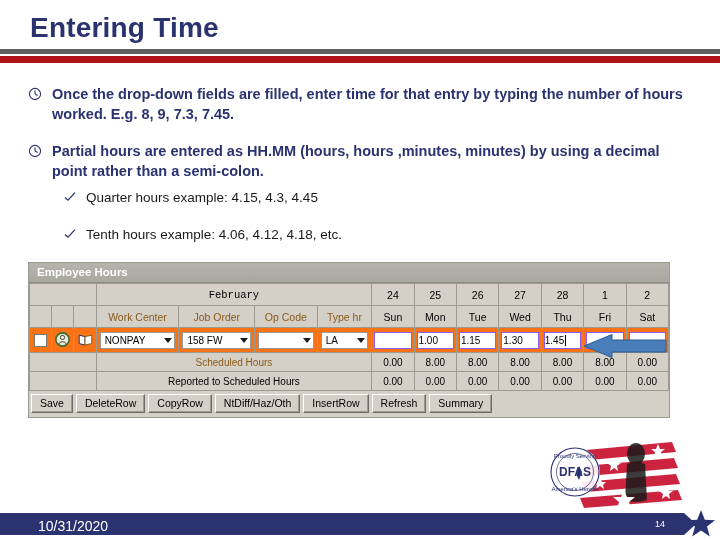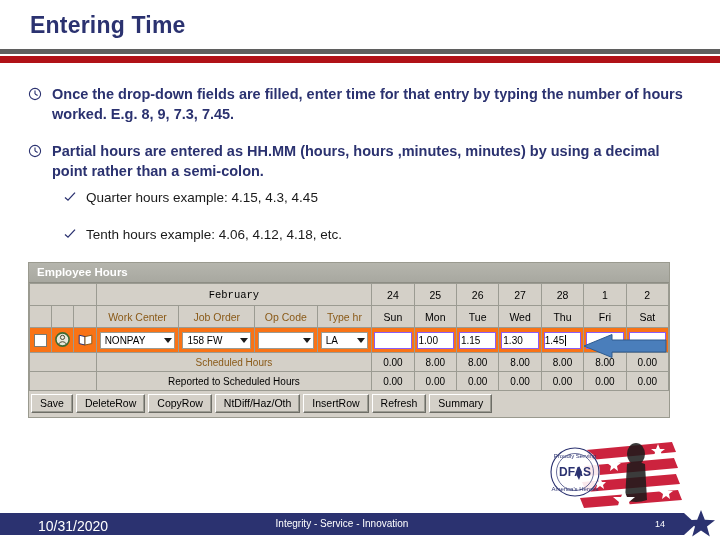--- a/index.html
+++ b/index.html
@@ -12,21 +12,21 @@
   #slide {
     position: relative;
     width: 720px; height: 540px;
     background: #ffffff;
   }
 
   
   .title {
     position: absolute;
     left: 30px; top: 12px;
-    font-size: 23px;
+    font-size: 28px;
     font-weight: bold;
     color: #2b3270;
     letter-spacing: 0.2px;
   }
   .rule-gray {
     position: absolute;
     left: 0; top: 49px;
     width: 720px; height: 5px;
     background: #5f5f5f;
   }
@@ -533,21 +533,20 @@
         <text x="27" y="48" font-family="Liberation Sans, sans-serif" font-size="12" font-weight="bold" fill="#2b3270" text-anchor="middle">DFAS</text>
         <text x="27" y="63" font-family="Liberation Sans, sans-serif" font-size="6" fill="#2b3270" text-anchor="middle">America's Heroes</text>
         <polygon points="31,38 34,44 31,52 28,46" fill="#2b3270"></polygon>
       </g>
     </svg>
   </div>
 
   <div class="footer-bar"></div>
   <div class="footer-point"></div>
   <div class="footer-date">10/31/2020</div>
-  <div class="footer-center">Integrity - Service - Innovation</div>
   <div class="footer-page">14</div>
   <div class="footer-star">
     <svg width="30" height="30" viewBox="0 0 30 30">
       <polygon points="15,1 18.8,10.8 29,11.2 21,17.6 23.8,27.6 15,21.6 6.2,27.6 9,17.6 1,11.2 11.2,10.8" fill="#2b3270"></polygon>
     </svg>
   </div>
 
 </div>
 
 </body></html>

